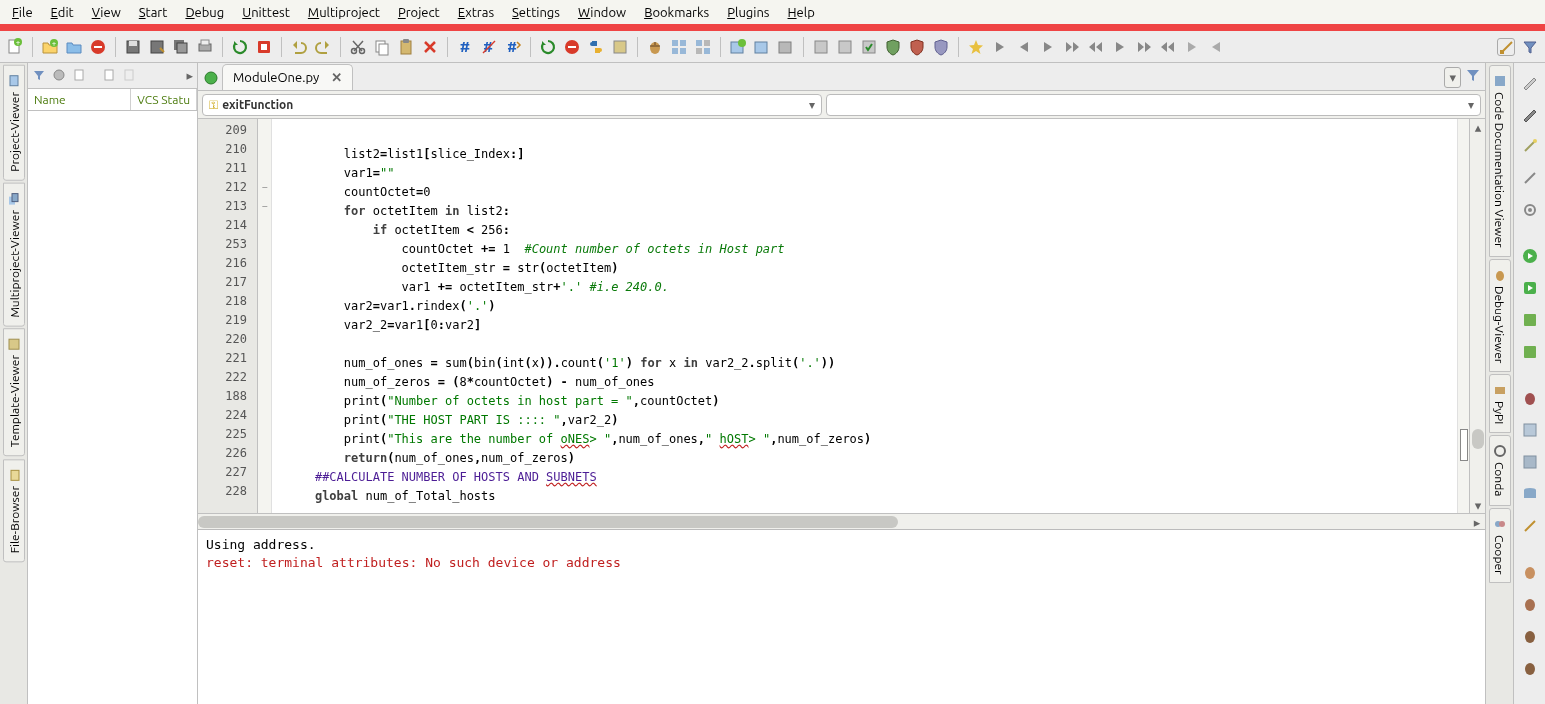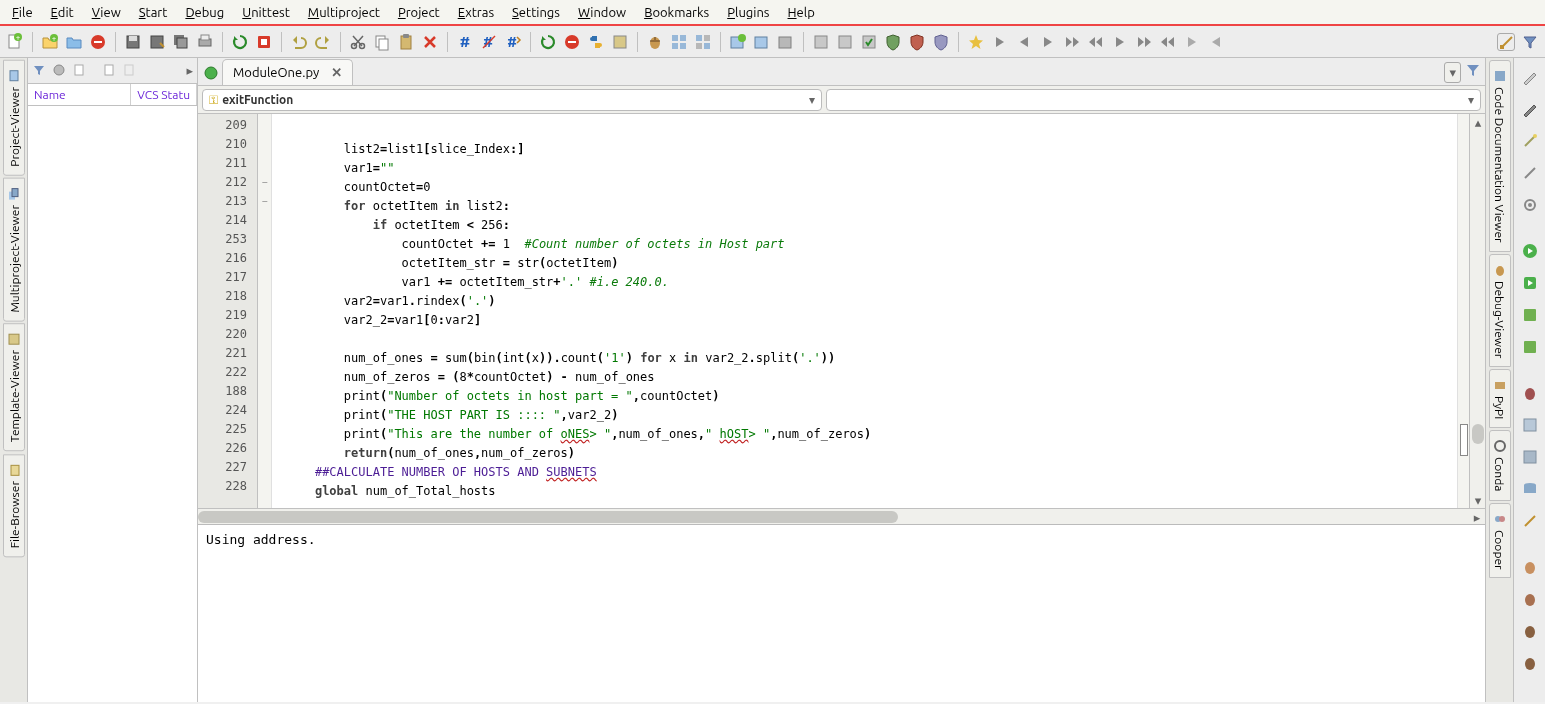--- a/index.html
+++ b/index.html
@@ -1,32 +1,32 @@
 <!DOCTYPE html>
 <html><head>
 <meta charset="utf-8">
 <style>
 * { box-sizing: border-box; margin: 0; padding: 0; }
 body { font-family: "Ubuntu", "Segoe UI", sans-serif; font-size: 13px; background: #f0f0f0; overflow: hidden; width: 1545px; height: 704px; }
-.menubar { background: #f5f5f0; border-bottom: 2px solid #ef4444; padding: 3px 4px; display: flex; gap: 2px; }
+.menubar { background: #f5f5f0; border-bottom: 7px solid #ef4444; padding: 3px 4px; display: flex; gap: 2px; }
 .menubar-item { padding: 2px 8px; cursor: default; }
 .menubar-item .underline { text-decoration: underline; }
 .toolbar { background: #ededed; border-bottom: 1px solid #c0c0c0; padding: 4px 6px; display: flex; align-items: center; gap: 6px; height: 32px; }
 .toolbar .sep { width: 1px; height: 20px; background: #c0c0c0; margin: 0 2px; }
 .toolbar .tb-icon { width: 18px; height: 18px; display: inline-flex; align-items: center; justify-content: center; }
 
 .main-layout { display: flex; height: calc(704px - 28px - 32px); }
 .left-sidebar-tabs { width: 28px; background: #e8e8e4; border-right: 1px solid #c0c0c0; display: flex; flex-direction: column; align-items: center; padding-top: 2px; gap: 2px; }
 .vtab { writing-mode: vertical-rl; transform: rotate(180deg); padding: 8px 3px; border: 1px solid #c0c0c0; background: #f0f0ec; font-size: 12px; display: flex; align-items: center; gap: 4px; border-radius: 3px 3px 0 0; }
 .vtab-icon { width: 14px; height: 14px; }
 
 .left-panel { width: 170px; background: #fff; border-right: 1px solid #c0c0c0; display: flex; flex-direction: column; }
 .left-panel-toolbar { height: 26px; background: #ededed; border-bottom: 1px solid #c0c0c0; display: flex; align-items: center; padding: 0 4px; gap: 4px; }
 .left-panel-header { display: flex; border-bottom: 1px solid #c0c0c0; font-size: 12px; }
-.left-panel-header > div { padding: 4px 6px; border-right: 1px solid #d0d0d0; color: #6d28d9; }
+.left-panel-header > div { padding: 4px 6px; border-right: 1px solid #d0d0d0; color: #4d7c0f; }
 
 .center { flex: 1; display: flex; flex-direction: column; background: #fff; min-width: 0; }
 .tabbar { height: 28px; background: #ededed; border-bottom: 1px solid #c0c0c0; display: flex; align-items: center; padding-left: 4px; gap: 2px; position: relative; }
 .tab { background: #f8f8f6; border: 1px solid #c0c0c0; border-bottom: none; border-radius: 5px 5px 0 0; padding: 4px 10px; display: flex; align-items: center; gap: 6px; font-size: 13px; height: 26px; margin-left: 20px; }
 .tab .close { font-weight: bold; color: #666; cursor: pointer; margin-left: 6px; }
 .tabbar-right { position: absolute; right: 4px; top: 4px; display: flex; gap: 4px; }
 
 .nav-combos { height: 28px; background: #f0f0ec; border-bottom: 1px solid #c0c0c0; display: flex; align-items: center; padding: 0 4px; gap: 4px; }
 .combo { display: flex; align-items: center; background: #fff; border: 1px solid #bbb; border-radius: 4px; height: 22px; flex: 1; padding: 0 6px; font-size: 12px; color: #555; }
 .combo .drop { margin-left: auto; color: #666; }
@@ -533,20 +533,21 @@
       </div>
     </div>
     <div class="hscroll">
       <div class="arr-l">◂</div>
       <div class="thumb"></div>
       <div class="arr-r">▸</div>
     </div>
 
     <div class="console">
       <div class="line">Using address.</div>
+      <div class="line error">reset: terminal attributes: No such device or address</div>
     </div>
   </div>
 
   <div class="right-sidebar-tabs">
     <div class="vtab">
         <svg class="vtab-icon" width="14" height="14">
           <rect x="2" y="2" width="10" height="10" fill="#88a8c8"></rect>
         </svg>
         <span>Code Documentation Viewer</span>
       </div>

